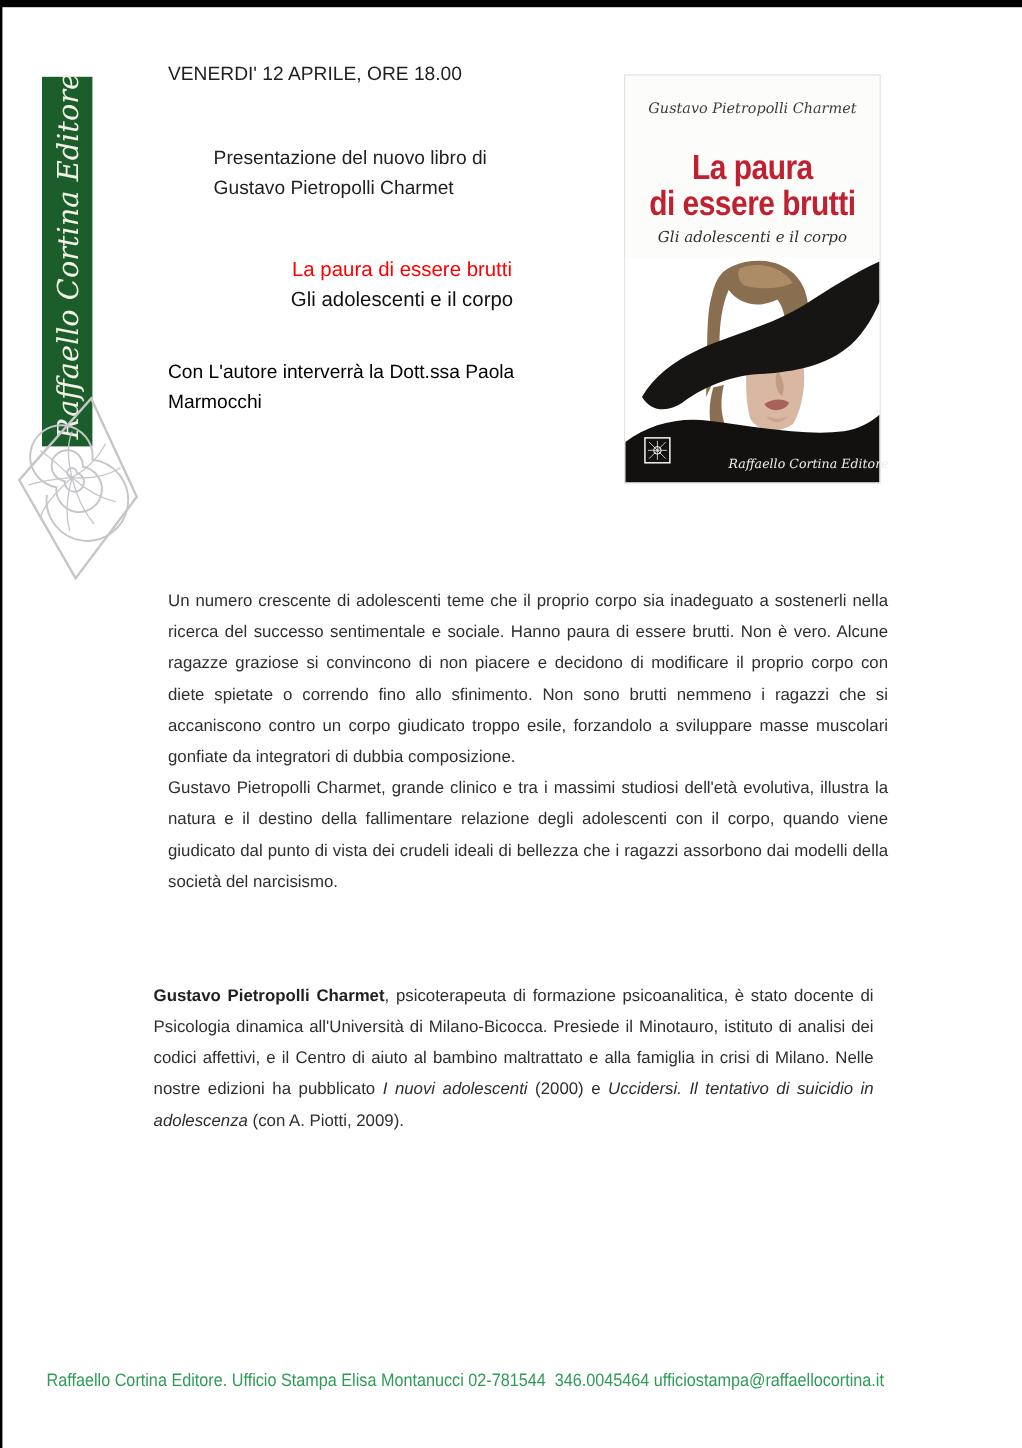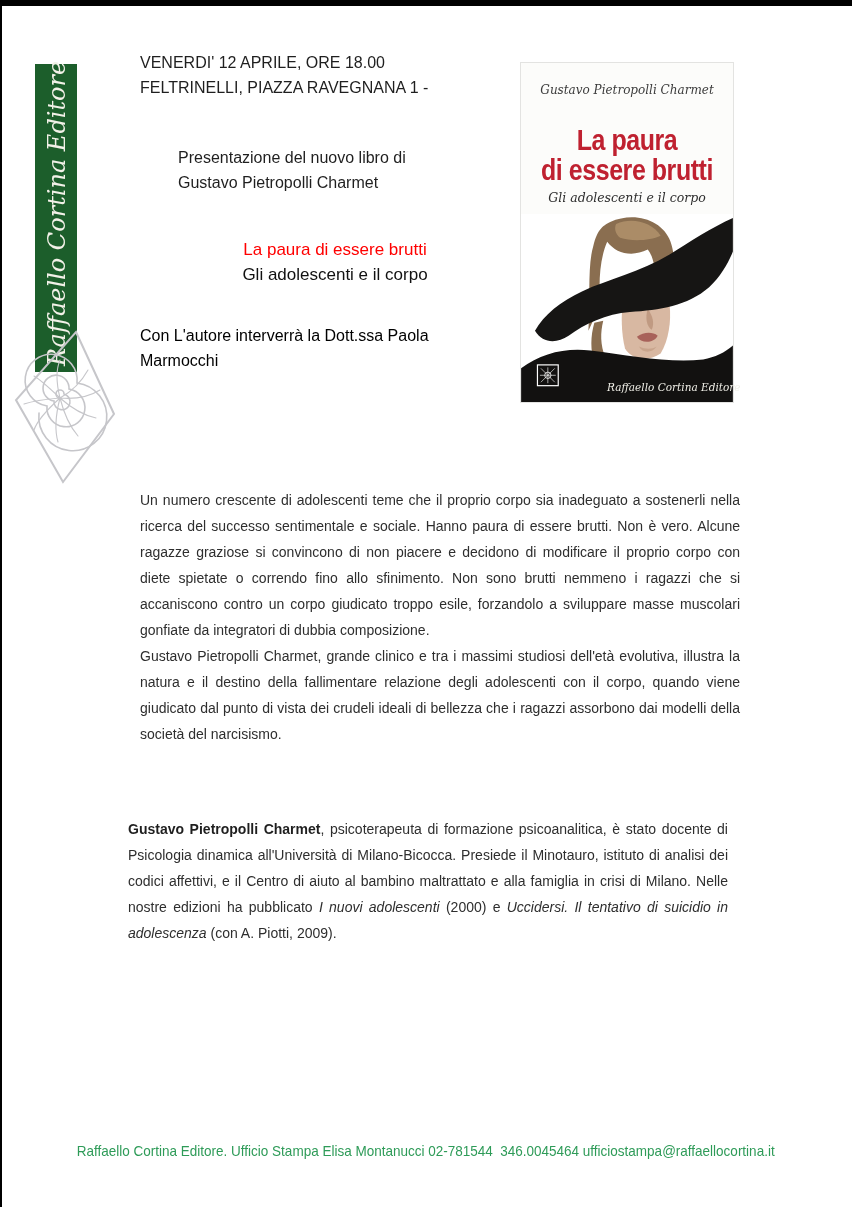--- a/index.html
+++ b/index.html
@@ -62,21 +62,21 @@
 
   
   .description-block { position:absolute; left:140px; top:487px; width:600px; }
   .description-block p, .bio-block p {
     font-size:14px; line-height:26px; text-align:justify; color:#2e2e2e;
   }
   .bio-block { position:absolute; left:128px; top:816px; width:600px; }
   .bio-block b { color:#1f1f1f; }
 
   
-  .footer-bar { position:absolute; left:0; top:1142px; width:852px; text-align:center; }
+  .footer-bar { position:absolute; left:0; top:1142px; width:852px; text-align:left; }
   .footer-text {
     display:inline-block; transform:scaleX(0.9); transform-origin:center;
     font-size:15px; color:#2e9b58; white-space:pre;
   }
 </style>
 </head>
 <body>
 
 <div class="page">
 
@@ -90,21 +90,20 @@
   <svg class="nautilus" width="112" height="162" viewBox="0 0 112 162">
     <g fill="none" stroke="#c6c6ca" stroke-width="1.6" stroke-linecap="round">
       <polygon points="68,2 106,84 55,152 8,70" stroke-width="2"></polygon>
       <path d="M52,68 a4,4 0 1,1 4,-4 a8,8 0 1,1 -10,7 a13,13 0 1,1 15,-12 a19,19 0 1,1 -22,17 a26,26 0 1,1 30,-23 a34,34 0 1,1 -38,30"></path>
       <path d="M52,68 Q70,58 80,40 M52,68 Q76,70 92,60 M52,68 Q70,84 88,88 M52,68 Q58,92 70,106 M52,68 Q45,95 50,112 M52,68 Q30,88 26,100 M52,68 Q28,70 16,74 M52,68 Q33,50 26,46 M52,68 Q46,44 52,30" stroke-width="1.1"></path>
     </g>
   </svg>
 
   <div class="event-block">
     <p>VENERDI' 12 APRILE, ORE 18.00</p>
-    <p>FELTRINELLI, PIAZZA RAVEGNANA 1 -</p>
 
     <div class="presentation-block">
       <p>Presentazione del nuovo libro di</p>
       <p>Gustavo Pietropolli Charmet</p>
     </div>
 
     <div class="heading-block">
       <p class="book-title">La paura di essere brutti</p>
       <p class="book-subtitle">Gli adolescenti e il corpo</p>
     </div>

